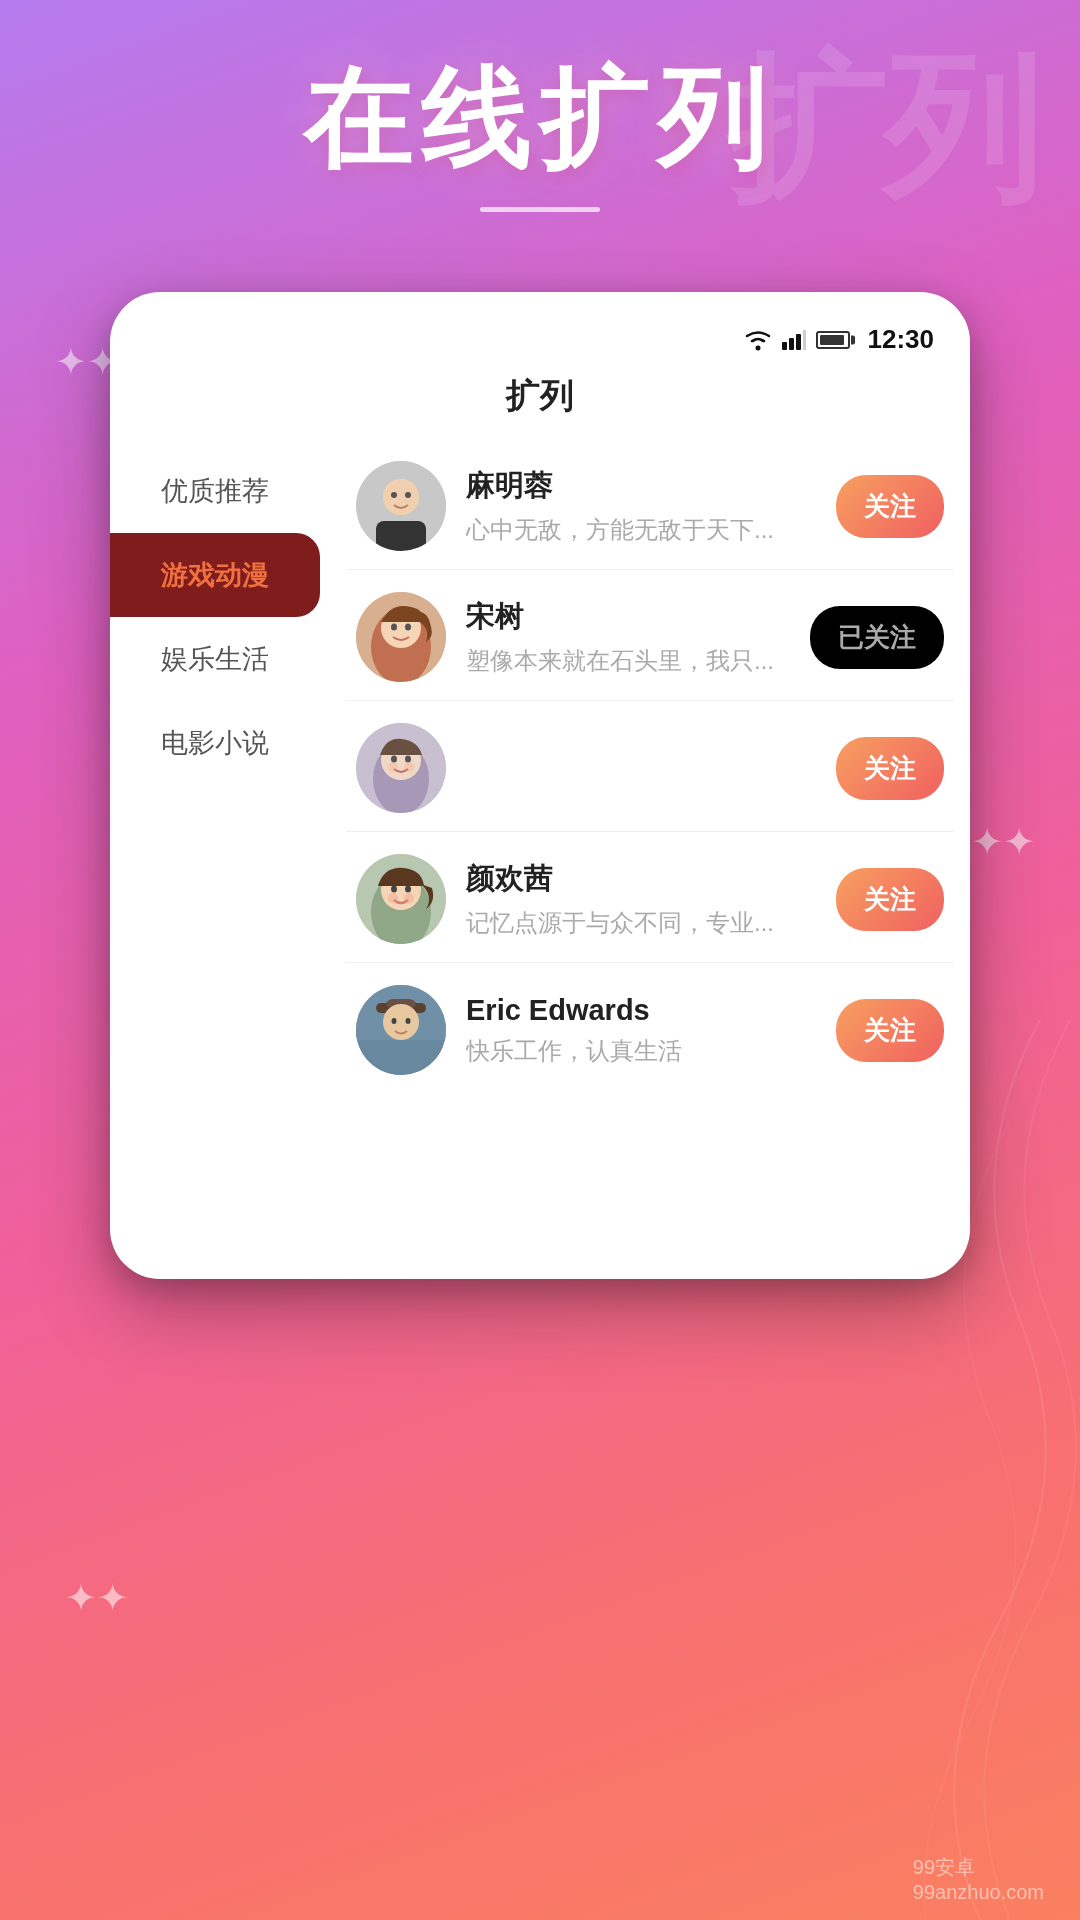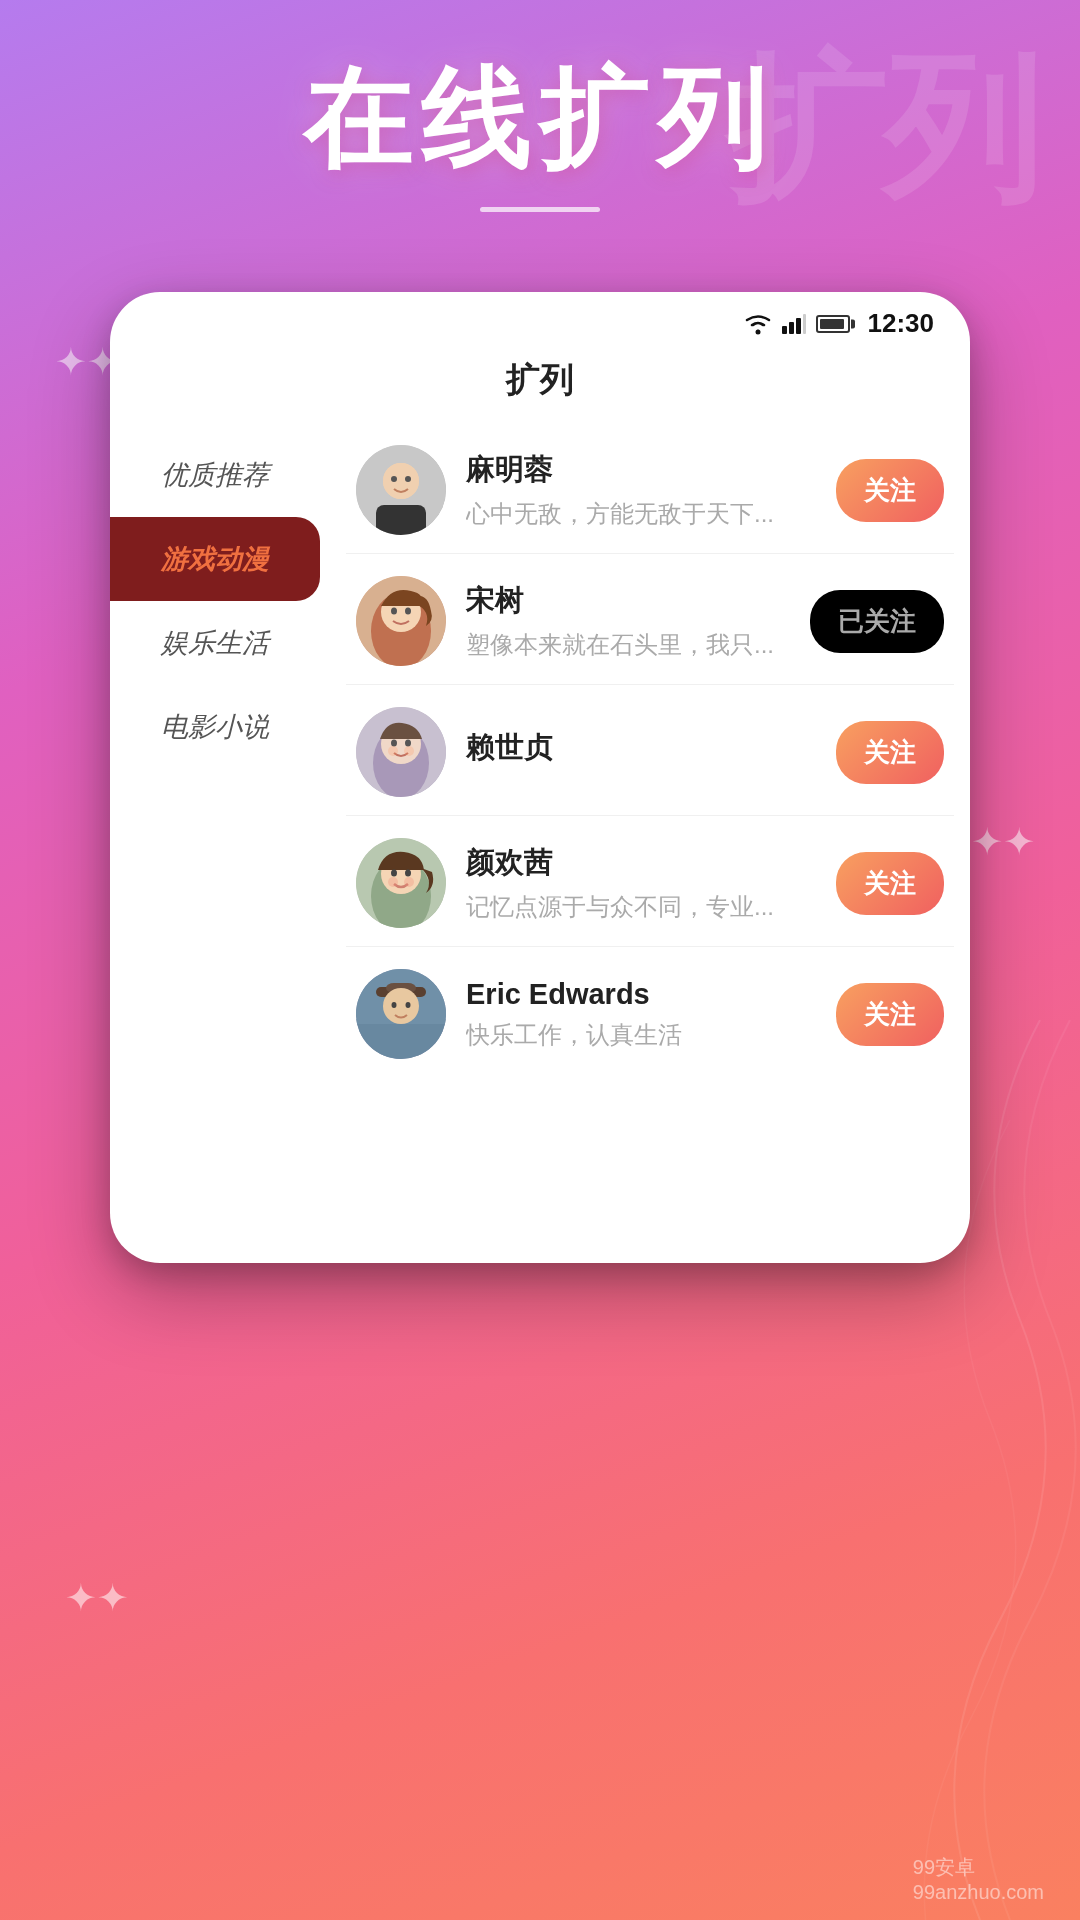--- a/index.html
+++ b/index.html
@@ -91,21 +91,21 @@
       box-shadow: 0 30px 80px rgba(0,0,0,0.3), 0 10px 30px rgba(0,0,0,0.2);
       overflow: hidden;
       padding-bottom: 20px;
     }
 
     
     .status-bar {
       display: flex;
       justify-content: flex-end;
       align-items: center;
-      padding: 16px 36px 8px;
+      padding: 32px 36px 8px;
       gap: 12px;
     }
     .status-icons {
       display: flex;
       align-items: center;
       gap: 10px;
     }
     .battery-icon {
       width: 34px;
       height: 18px;
@@ -163,21 +163,20 @@
       flex-shrink: 0;
     }
     .sidebar-item {
       padding: 24px 0;
       text-align: center;
       font-size: 27px;
       color: #555;
       cursor: pointer;
       border-radius: 0 24px 24px 0;
       margin-right: 10px;
-      font-style: italic;
     }
     .sidebar-item.active {
       background: #7f1d1d;
       color: #f07040;
       font-weight: 600;
     }
 
     
     .user-list {
       flex: 1;
@@ -368,21 +367,20 @@
             <circle cx="45" cy="37" r="20" fill="#f0d8c8"></circle>
             <path d="M24,32 Q30,14 46,16 Q62,18 66,32" fill="#6a5040"></path>
             <ellipse cx="38" cy="36" rx="3" ry="3.5" fill="#555"></ellipse>
             <ellipse cx="52" cy="36" rx="3" ry="3.5" fill="#555"></ellipse>
             <path d="M38,46 Q45,52 52,46" stroke="#c07060" stroke-width="2" fill="none"></path>
             <circle cx="37" cy="44" r="5" fill="rgba(255,150,100,0.25)"></circle>
             <circle cx="53" cy="44" r="5" fill="rgba(255,150,100,0.25)"></circle>
           </svg>
         </div>
         <div class="user-info">
-          <div class="user-name">赖世贞</div>
         </div>
         <button class="follow-btn unfollow">关注</button>
       </div>
 
       <div class="user-item">
         <div class="avatar av4">
           <svg class="face-svg" viewBox="0 0 90 90" xmlns="http://www.w3.org/2000/svg">
             <circle cx="45" cy="45" r="45" fill="#b8c8b0"></circle>
             <ellipse cx="45" cy="58" rx="30" ry="38" fill="#90a888"></ellipse>
             <circle cx="45" cy="36" r="20" fill="#f5d5b5"></circle>

